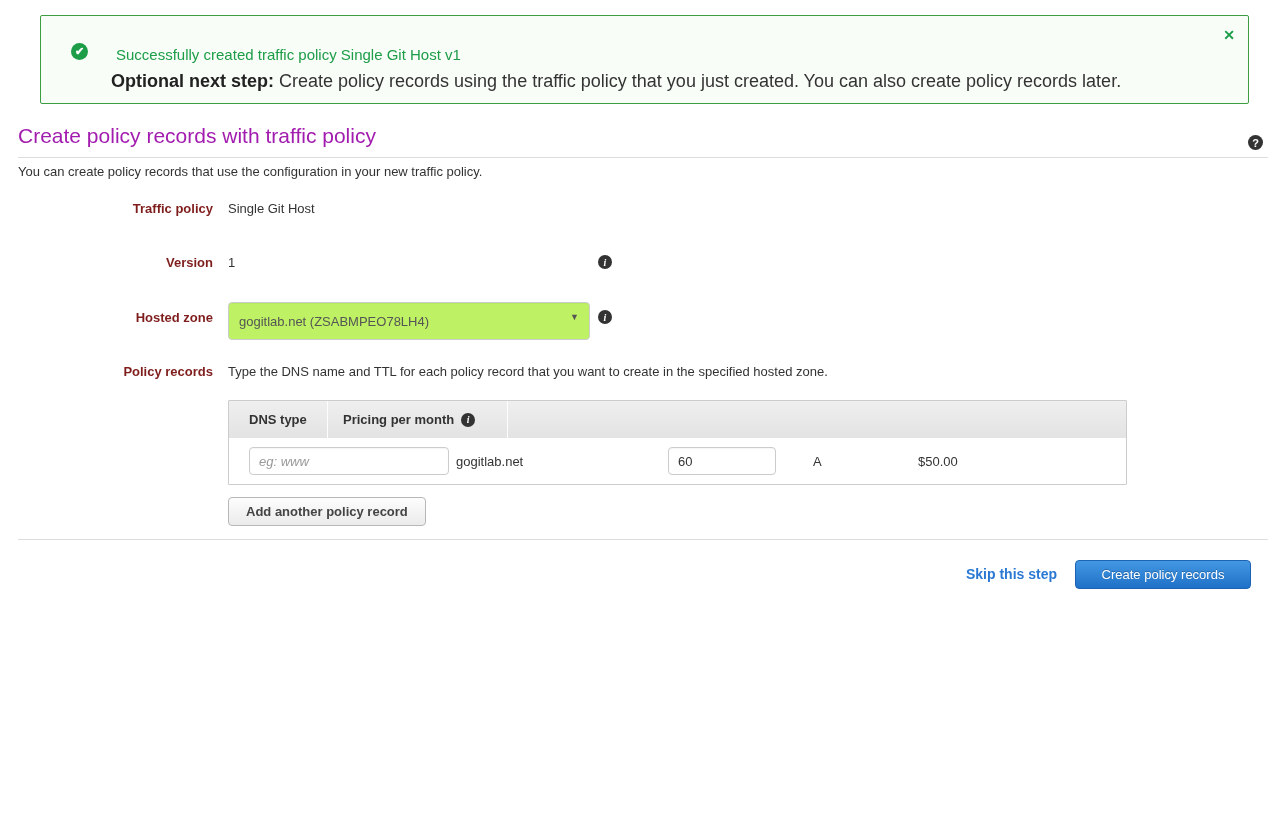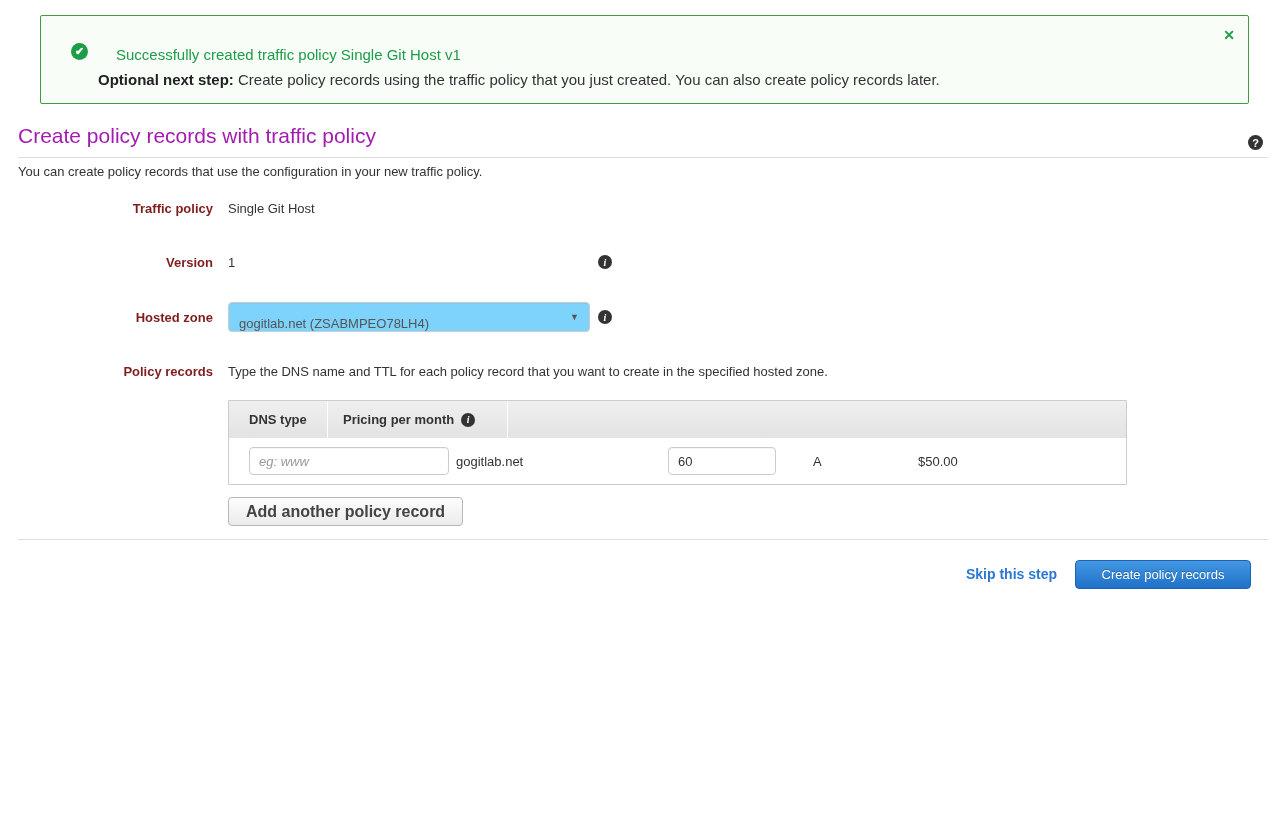--- a/index.html
+++ b/index.html
@@ -7,21 +7,21 @@
     font-family:"Liberation Sans", sans-serif; font-size:13px; color:#333; }
   .stage { position:relative; width:1288px; height:839px; overflow:hidden; }
 
   
   .banner { position:absolute; left:40px; top:15px; width:1209px; height:89px;
     background:#f8fdf8; border:1px solid #3c9e40; border-radius:2px; }
   .banner-check { position:absolute; left:30px; top:27px; width:17px; height:17px;
     border-radius:50%; background:#1d9d48; color:#fff; font-size:11px; font-weight:bold;
     display:flex; align-items:center; justify-content:center; }
   .banner-title { position:absolute; left:75px; top:30px; font-size:15px; color:#1d9d48; }
-  .banner-sub { position:absolute; left:57px; top:55px; font-size:15px; color:#333; }
+  .banner-sub { position:absolute; left:70px; top:55px; font-size:18px; color:#333; }
   .banner-sub b { color:#222; }
   .banner-close { position:absolute; right:13px; top:12px; color:#1d9d48;
     font-size:14px; font-weight:bold; cursor:pointer; line-height:14px; }
 
   
   .page-title { position:absolute; left:18px; top:124px; width:1250px;
     font-size:21px; font-weight:400; color:#a21caf; padding-bottom:9px;
     border-bottom:1px solid #ddd; }
   .help-icon { position:absolute; left:1248px; top:135px; width:15px; height:15px;
     border-radius:50%; background:#333; color:#fff; font-size:11px; font-weight:bold;
@@ -30,23 +30,23 @@
 
   
   .form-label { position:absolute; left:18px; width:195px; text-align:right;
     font-weight:bold; color:#7f1d1d; }
   .form-value { position:absolute; left:228px; color:#333; }
   .info-icon { position:absolute; left:598px; width:14px; height:14px; border-radius:50%;
     background:#333; color:#fff; font-size:10px; font-weight:bold; font-style:italic;
     display:flex; align-items:center; justify-content:center; cursor:pointer;
     font-family:"Liberation Serif", serif; }
 
-  .select-box { position:absolute; left:228px; top:302px; width:362px; height:30px;
-    border:1px solid #ccc; border-radius:4px; background:#7dd3fc; color:#555;
-    padding:0 26px 0 10px; display:flex; align-items:flex-end; cursor:pointer;
+  .select-box { position:absolute; left:228px; top:302px; width:362px; height:38px;
+    border:1px solid #ccc; border-radius:4px; background:#bef264; color:#555;
+    padding:0 26px 0 10px; display:flex; align-items:center; cursor:pointer;
     box-shadow:inset 0 1px 1px rgba(0,0,0,0.04); }
   .select-arrow { position:absolute; right:10px; top:9px; font-size:9px; color:#555; }
 
   
   .ptable { position:absolute; left:228px; top:400px; width:899px;
     border:1px solid #ccc; border-radius:1px; }
   .ptable-head { display:flex; height:37px;
     background:linear-gradient(#efefef,#e3e3e3); }
   .th { display:flex; align-items:center; padding-left:15px; font-weight:bold;
     color:#333; border-left:1px solid #fdfdfd; }
@@ -66,21 +66,21 @@
   .dnstype-val { padding-left:15px; }
   .price-val { padding-left:22px; }
   .th-info { width:14px; height:14px; border-radius:50%; background:#333; color:#fff;
     font-size:10px; font-weight:bold; font-style:italic; margin-left:7px;
     display:flex; align-items:center; justify-content:center;
     font-family:"Liberation Serif", serif; }
 
   
   .add-btn { position:absolute; left:228px; top:497px; height:29px; padding:0 17px;
     background:linear-gradient(#fdfdfd,#ebebeb); border:1px solid #b7b7b7;
-    border-radius:4px; font-weight:bold; font-size:16px; color:#444; cursor:pointer;
+    border-radius:4px; font-weight:bold; font-size:13px; color:#444; cursor:pointer;
     font-family:"Liberation Sans", sans-serif; }
   .divider { position:absolute; left:18px; top:539px; width:1250px; height:1px;
     background:#ddd; }
   .skip-link { position:absolute; left:966px; top:566px; font-weight:bold;
     color:#2a78d4; font-size:14px; cursor:pointer; text-decoration:none; }
   .create-btn { position:absolute; left:1075px; top:560px; width:176px; height:29px;
     background:linear-gradient(#4498e2,#1f70c8); border:1px solid #1c63b5;
     border-radius:4px; color:#fff; font-weight:normal; font-size:13px; cursor:pointer;
     text-shadow:0 -1px 0 rgba(0,0,0,0.25);
     font-family:"Liberation Sans", sans-serif; }

